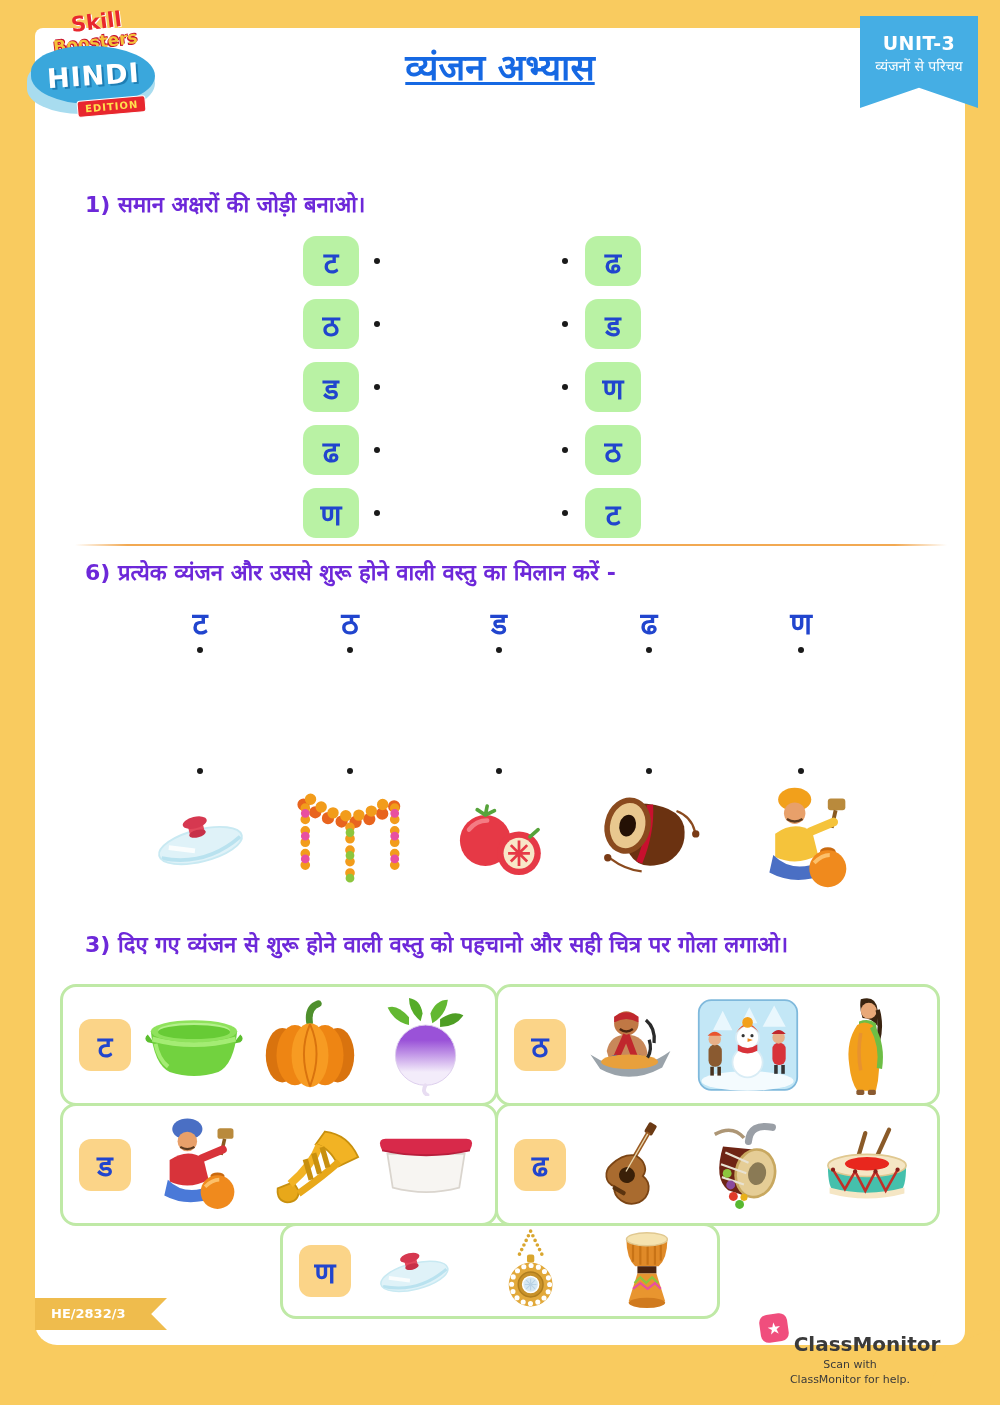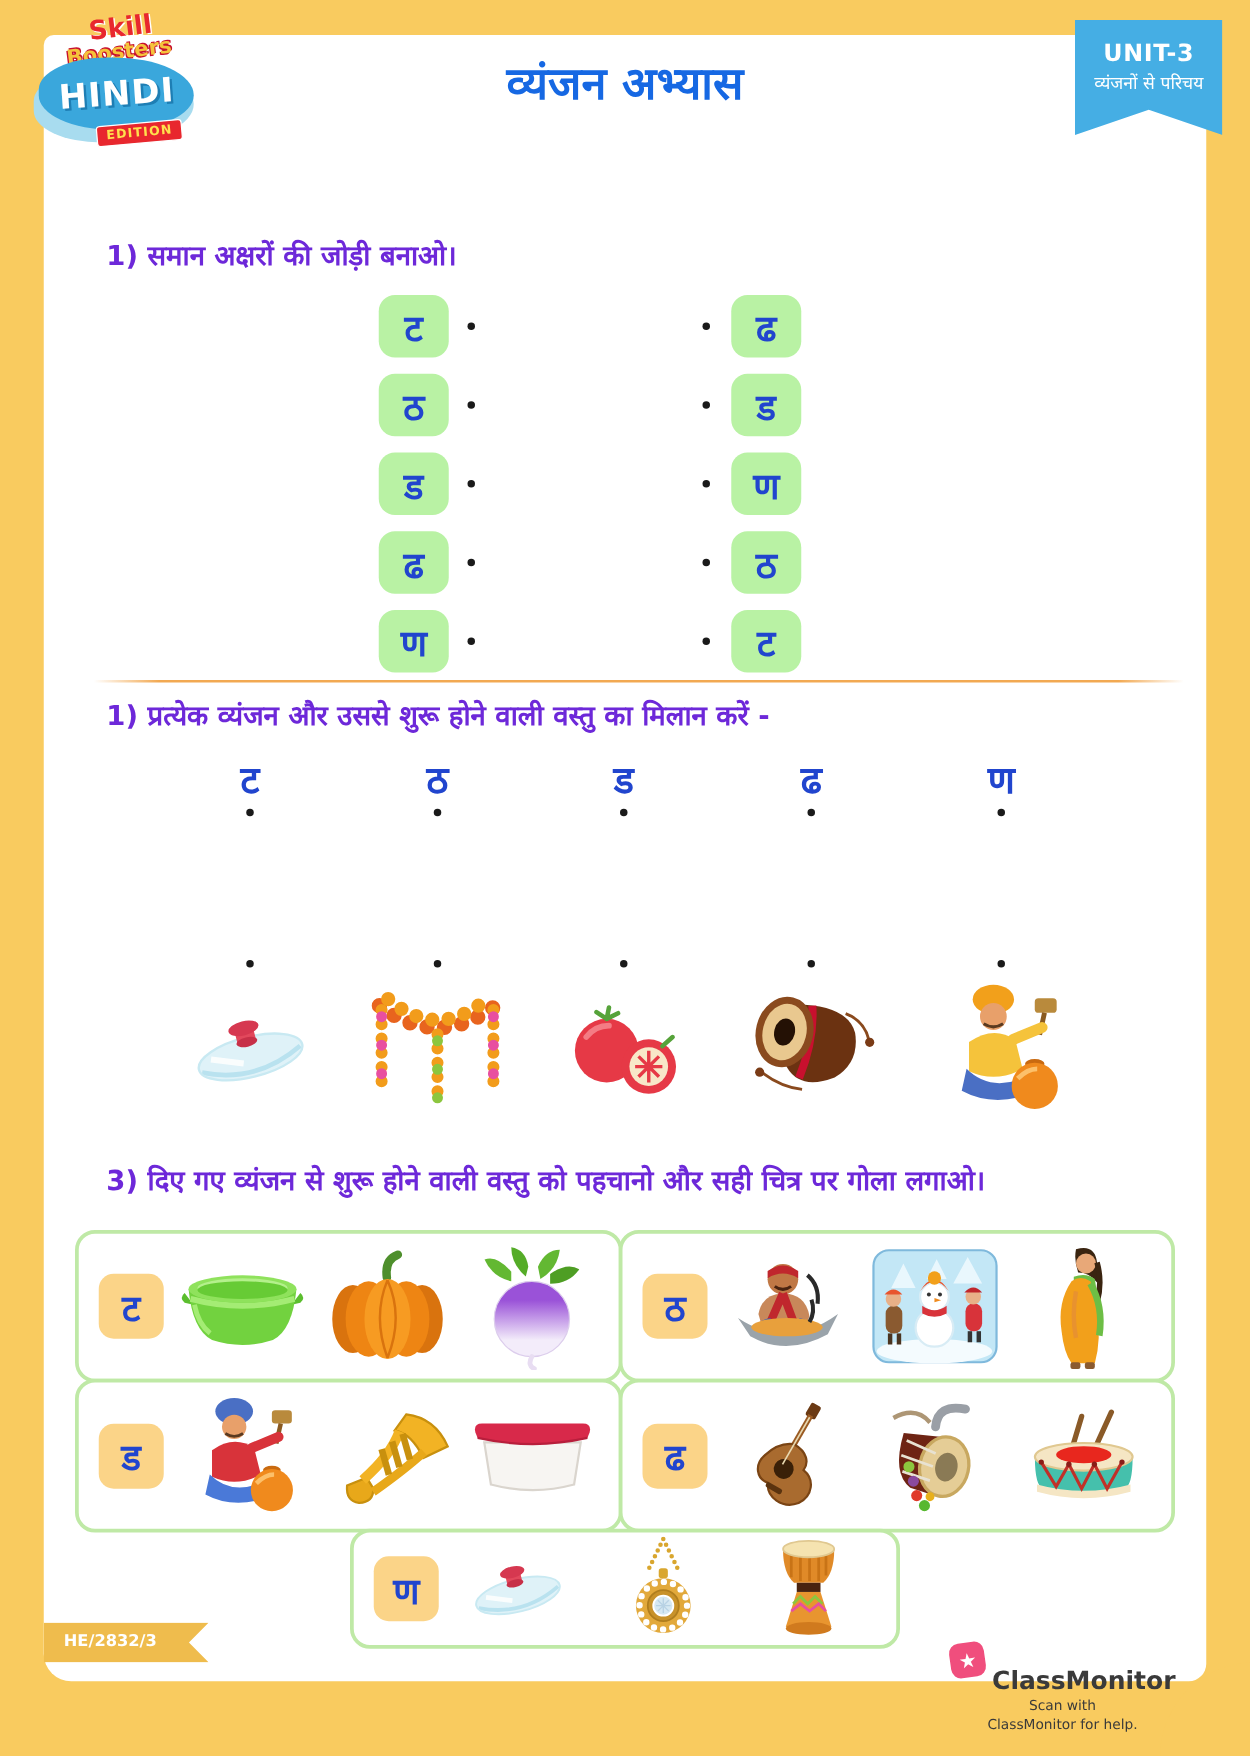--- a/index.html
+++ b/index.html
@@ -8,21 +8,21 @@
   .sheet{position:absolute;left:35px;top:28px;width:930px;height:1317px;background:#FFFFFF;border-radius:8px 8px 14px 22px;}
   
   .logo{position:absolute;left:25px;top:10px;width:155px;height:115px;z-index:6;}
   .logo-skill{position:absolute;left:46px;top:0;color:#E8272E;font-weight:bold;font-size:21px;transform:rotate(-7deg);text-shadow:1px 1px 0 #fff;}
   .logo-boost{position:absolute;left:28px;top:22px;color:#F5C33B;font-weight:bold;font-size:17px;transform:rotate(-7deg);text-shadow:-1px 1px 0 #C8102E,1px -1px 0 #C8102E;}
   .logo-blob-shadow{position:absolute;left:2px;top:44px;width:128px;height:60px;background:#A8DCEF;border-radius:48% 52% 55% 45%;}
   .logo-blob{position:absolute;left:6px;top:36px;width:124px;height:58px;background:#3AA7DC;border-radius:46% 54% 50% 50%;display:flex;align-items:center;justify-content:center;}
   .logo-hindi{color:#fff;font-weight:bold;font-size:27px;letter-spacing:1px;transform:rotate(-4deg);text-shadow:2px 2px 0 #1E7EB4;}
   .logo-ed{position:absolute;left:52px;top:88px;background:#E8272E;color:#FFE14D;font-weight:bold;font-size:10px;padding:2px 7px;border:1px solid #fff;border-radius:3px;transform:rotate(-5deg);letter-spacing:1px;}
   .title{position:absolute;left:0;top:46px;width:100%;text-align:center;color:#1668E3;font-weight:bold;z-index:3;}
-  .title-l1{font-size:36px;line-height:1.2;}
+  .title-l1{font-size:36px;line-height:1.2;text-decoration:underline;}
   .title-l2{font-size:34px;line-height:1.25;}
   .unit-badge{position:absolute;left:860px;top:16px;width:118px;height:92px;background:#45AEE4;z-index:5;
     clip-path:polygon(0 0,100% 0,100% 100%,50% 78%,0 100%);color:#fff;text-align:center;padding-top:16px;box-sizing:border-box;}
   .unit-l1{font-weight:bold;font-size:19px;letter-spacing:.5px;}
   .unit-l2{font-size:14px;margin-top:2px;}
   
   .sec-heading{position:absolute;color:#6d28d9;font-size:22px;white-space:nowrap;font-weight:bold;}
   
   .match{position:absolute;left:303px;top:236px;width:338px;height:315px;}
   .mrow{position:absolute;left:0;width:338px;height:50px;}
@@ -324,21 +324,21 @@
     <div class="mrow" style="top:252px;">
       <div class="lbox">ण</div>
       <div class="dot" style="left:71px;top:22px;"></div>
       <div class="dot" style="left:259px;top:22px;"></div>
       <div class="lbox right">ट</div>
     </div>
   </div>
 
   <div class="divider"></div>
 
-  <div class="sec-heading" style="left:85px;top:556px;">1) प्रत्येक व्यंजन और उससे शुरू होने वाली वस्तु का मिलान करें -</div>
+  <div class="sec-heading" style="left:85px;top:556px;">6) प्रत्येक व्यंजन और उससे शुरू होने वाली वस्तु का मिलान करें -</div>
 
   <div class="s2-letter" style="left:168px;top:602px;">
     <span>ट</span>
     <div class="s2-dot"></div>
   </div>
   <div class="s2-letter" style="left:318px;top:602px;">
     <span>ठ</span>
     <div class="s2-dot"></div>
   </div>
   <div class="s2-letter" style="left:467px;top:602px;">

